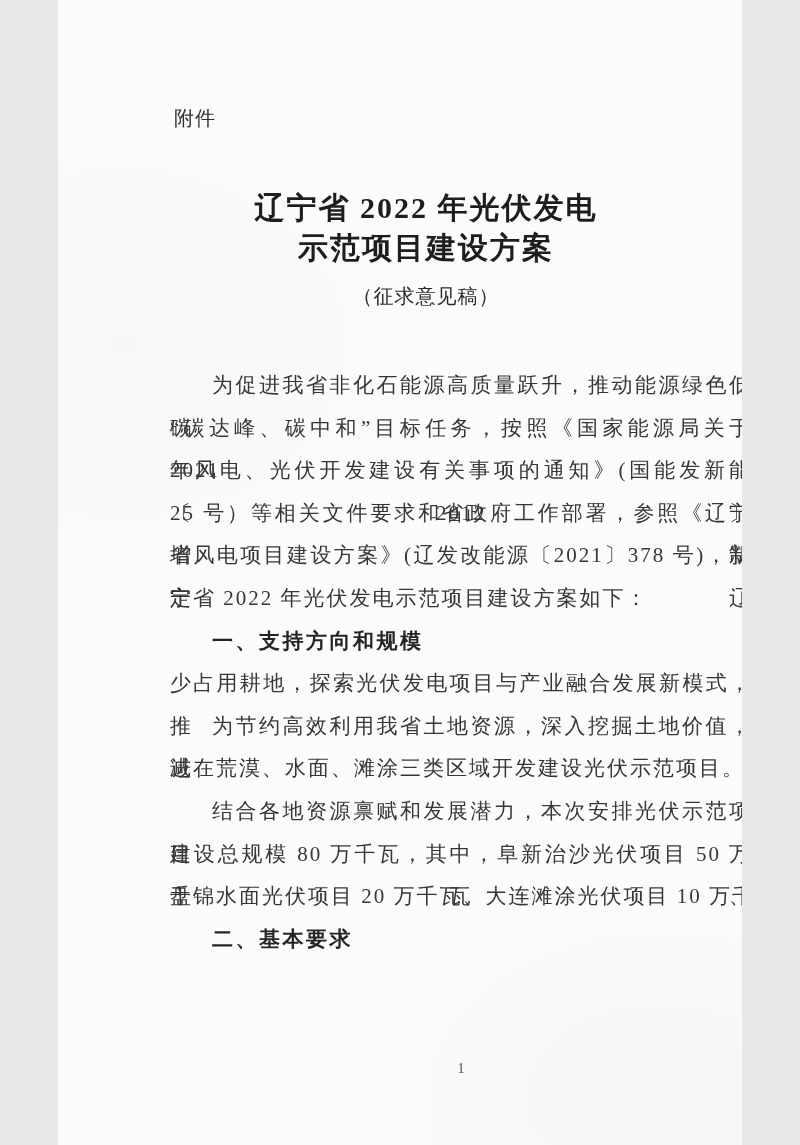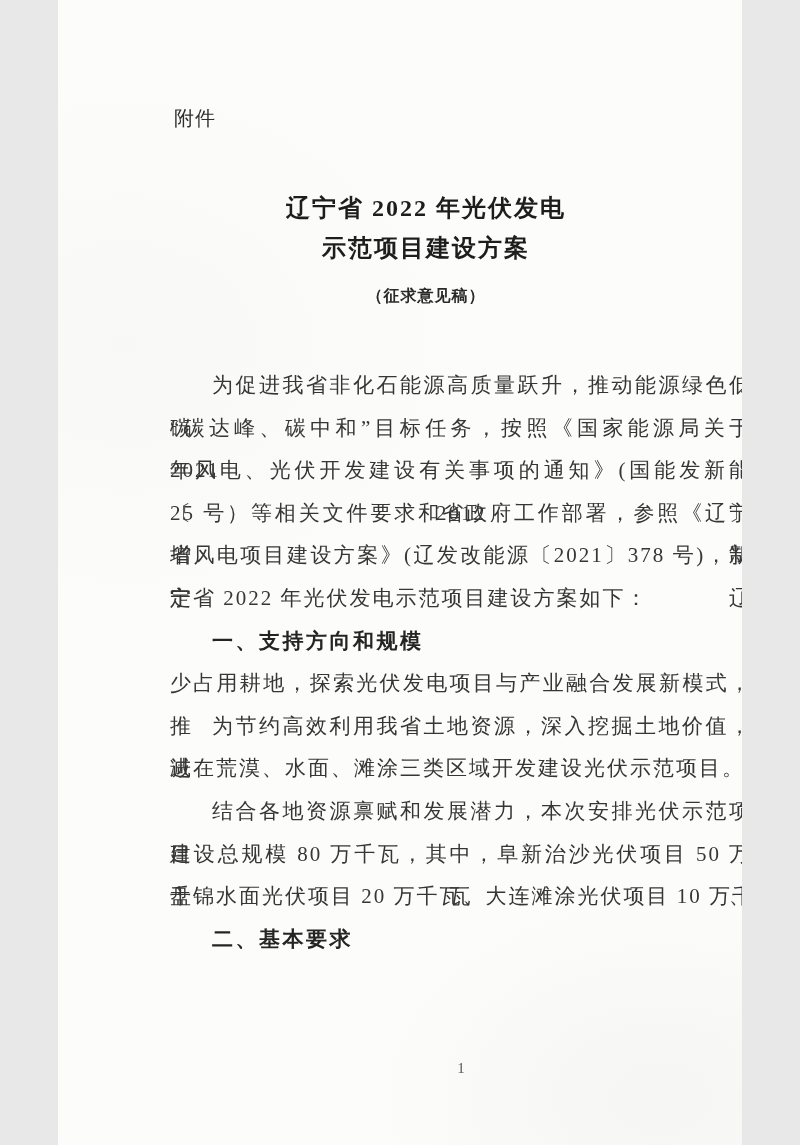--- a/index.html
+++ b/index.html
@@ -30,33 +30,33 @@
     letter-spacing: 1px;
   }
   .title-block {
     position: absolute;
     top: 188px;
     left: 0;
     width: 736px;
     text-align: center;
   }
   .title-line {
-    font-size: 24px;
+    font-size: 30px;
     font-weight: bold;
     line-height: 40px;
     letter-spacing: 2px;
     color: #1d1d1d;
   }
   .subtitle {
     margin-top: 8px;
-    font-size: 16px;
+    font-size: 20px;
     line-height: 40px;
     letter-spacing: 1px;
     color: #2a2a2a;
-    font-weight: bold;
+    font-weight: normal;
   }
   .body-block {
     position: absolute;
     left: 112px;
     top: 364px;
     width: 582px;
     font-size: 21px;
     color: #363636;
   }
   .line {

